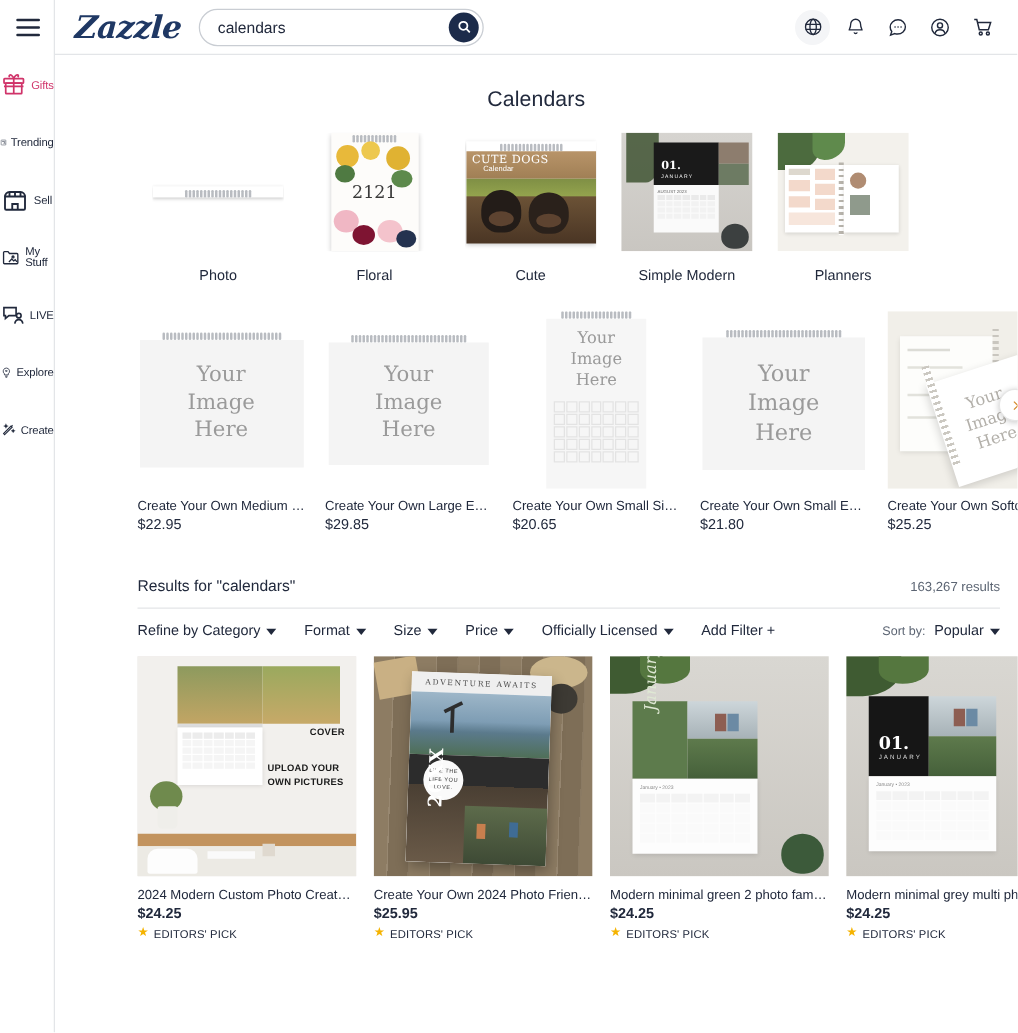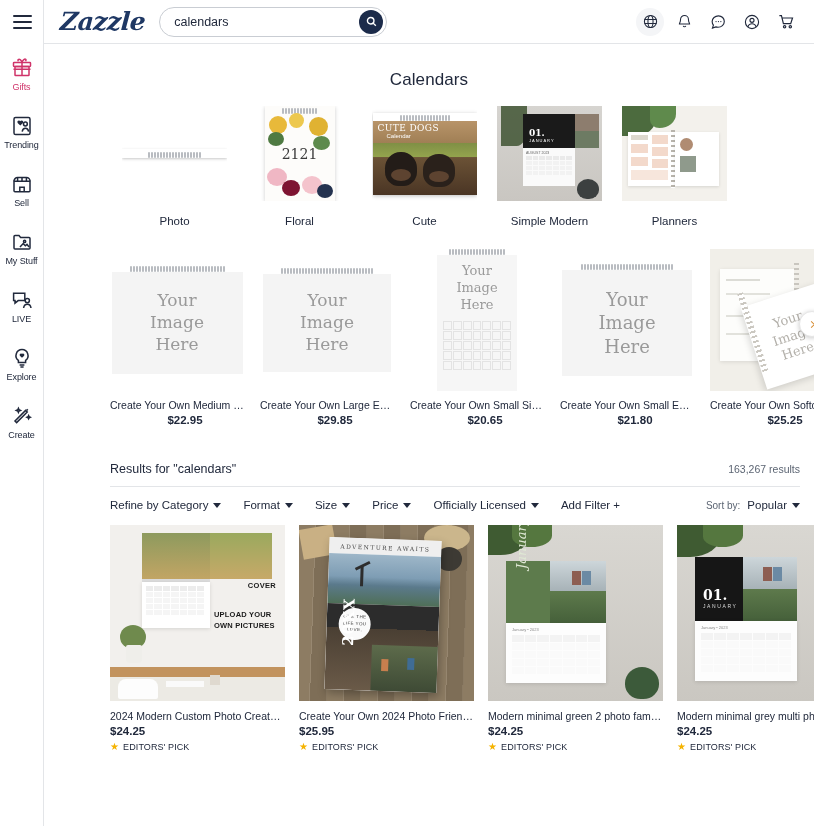--- a/index.html
+++ b/index.html
@@ -23,21 +23,21 @@
   }
   .hamburger {
     width: 44px; height: 44px;
     display: flex; flex-direction: column;
     align-items: center; justify-content: center;
     gap: 4px; cursor: pointer;
   }
   .hamburger span { display: block; width: 19px; height: 2px; background: #21293c; border-radius: 1px; }
   .rail-items { padding-top: 12px; }
   .rail-item {
-    display: flex; flex-direction: column; align-items: center;
+    display: flex; flex-direction: row; align-items: center;
     gap: 3px; margin-bottom: 22px; cursor: pointer;
     text-decoration: none;
   }
   .rail-item .ico { width: 24px; height: 24px; display: block; }
   .rail-item .lbl { font-size: 9px; color: #21293c; line-height: 1; letter-spacing: -0.1px; }
   .rail-item.gifts .lbl { color: #d0346a; }
 
   
   .main { flex: 1 1 auto; height: 826px; position: relative; overflow: hidden; }
 
@@ -129,21 +129,21 @@
   .cyo-img {
     width: 134px; height: 142px;
     display: flex; align-items: center; justify-content: center;
     overflow: hidden;
   }
   .cyo-title {
     font-size: 10.5px; color: #21293c; margin-top: 8px;
     white-space: nowrap; overflow: hidden; text-overflow: ellipsis;
     width: 134px;
   }
-  .cyo-price { font-size: 11.5px; font-weight: 700; color: #21293c; margin-top: 3px; text-align: center; }
+  .cyo-price { font-size: 11.5px; font-weight: 400; color: #21293c; margin-top: 3px; }
 
   .carousel-next {
     position: absolute; width: 26px; height: 26px; border-radius: 50%;
     background: #fff; border: 1px solid #e6e6e6;
     box-shadow: 0 1px 5px rgba(0,0,0,0.22);
     display: flex; align-items: center; justify-content: center;
     cursor: pointer; z-index: 4;
   }
 
   

